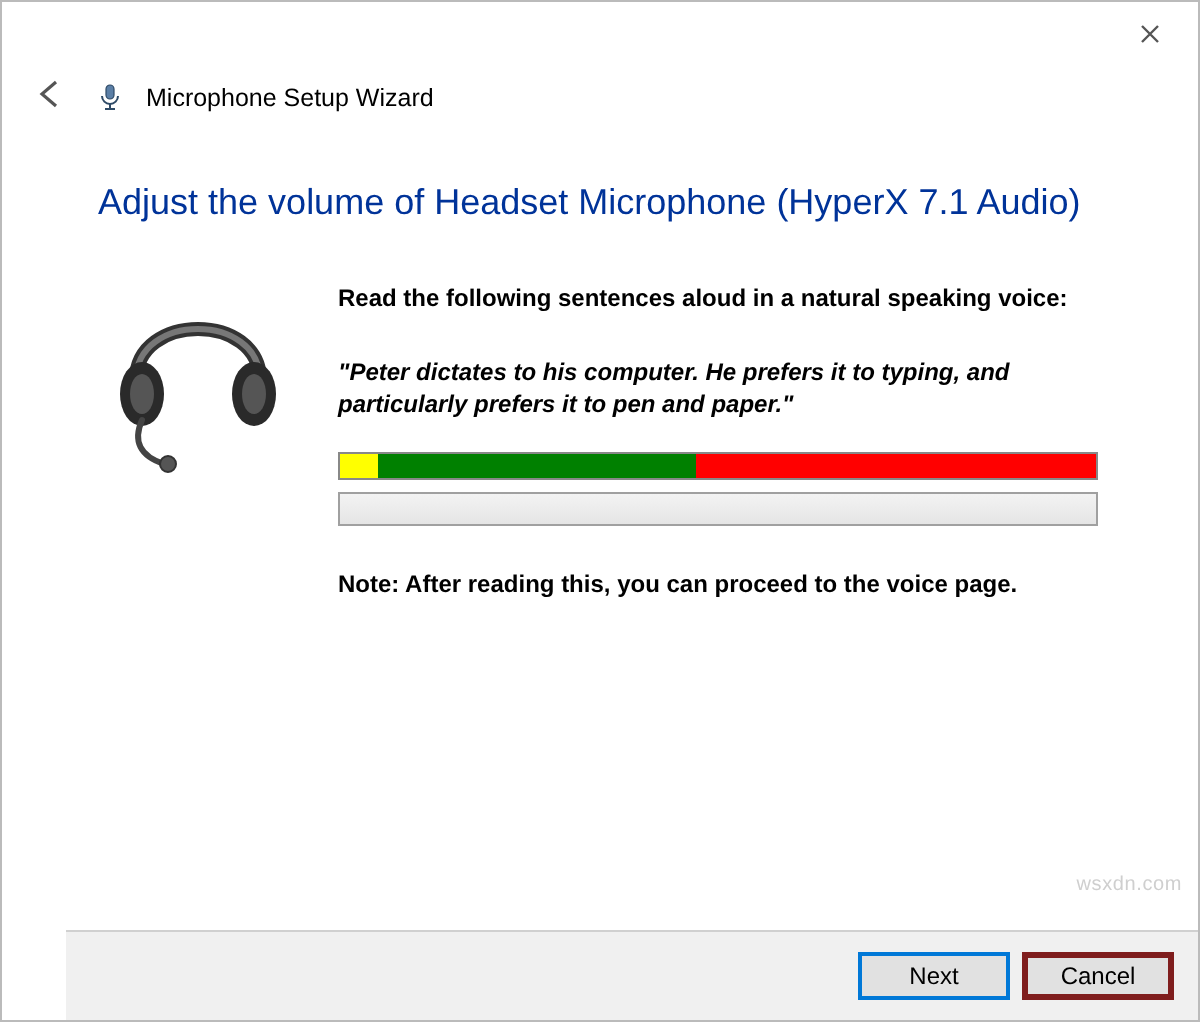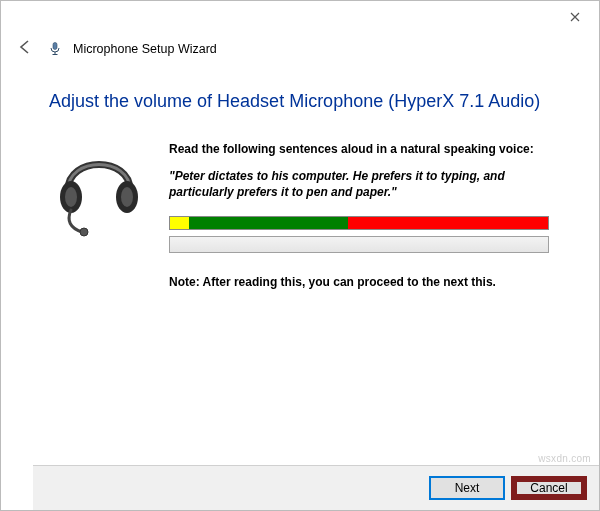--- a/index.html
+++ b/index.html
@@ -67,21 +67,21 @@
       display:flex; justify-content:center;
     }
     .headset-svg { width: 90px; height: 100px; }
     .text-col {
       flex: 1;
       padding-right: 4px;
     }
     .instruction {
       font-size: 12px;
       font-weight: 700;
-      margin-bottom: 12px;
+      margin-bottom: 22px;
     }
     .quote {
       font-size: 12px;
       font-weight: 700;
       font-style: italic;
       margin-bottom: 16px;
       line-height: 1.35;
     }
     .level-meter {
       display:flex;
@@ -111,34 +111,34 @@
       padding: 10px 12px;
       display:flex;
       justify-content:flex-end;
       gap: 6px;
       background:#f0f0f0;
       margin-left:32px;
     }
     .btn {
       min-width: 76px;
       height: 24px;
-      border: 6px solid #7f1d1d;
+      border: 3px solid #7f1d1d;
       background: #e1e1e1;
       font-size: 12px;
       display:flex; align-items:center; justify-content:center;
       cursor:pointer;
       user-select:none;
     }
     .btn.primary {
       border: 2px solid #0078d7;
       background: #e1e1e1;
     }
     .watermark {
       position:absolute;
-      bottom: 46px;
+      bottom: 62px;
       right: 8px;
       font-size: 10px;
       color: #cfcfcf;
       letter-spacing: .3px;
     }
   </style>
 </head>
 <body>
 
 <div class="titlebar">
@@ -197,21 +197,21 @@
       <div class="quote">"Peter dictates to his computer. He prefers it to typing, and particularly prefers it to pen and paper."</div>
 
       <div class="level-meter">
         <div class="seg-yellow" style="flex:5"></div>
         <div class="seg-green" style="flex:42"></div>
         <div class="seg-red" style="flex:53"></div>
       </div>
 
       <div class="progress-track"></div>
 
-      <div class="note">Note: After reading this, you can proceed to the next this.</div>
+      <div class="note">Note: After reading this, you can proceed to the voice page.</div>
     </div>
   </div>
 </div>
 
 <div class="watermark">wsxdn.com</div>
 
 <div class="footer">
   <div class="btn primary">
     <span>Next</span>
   </div>

